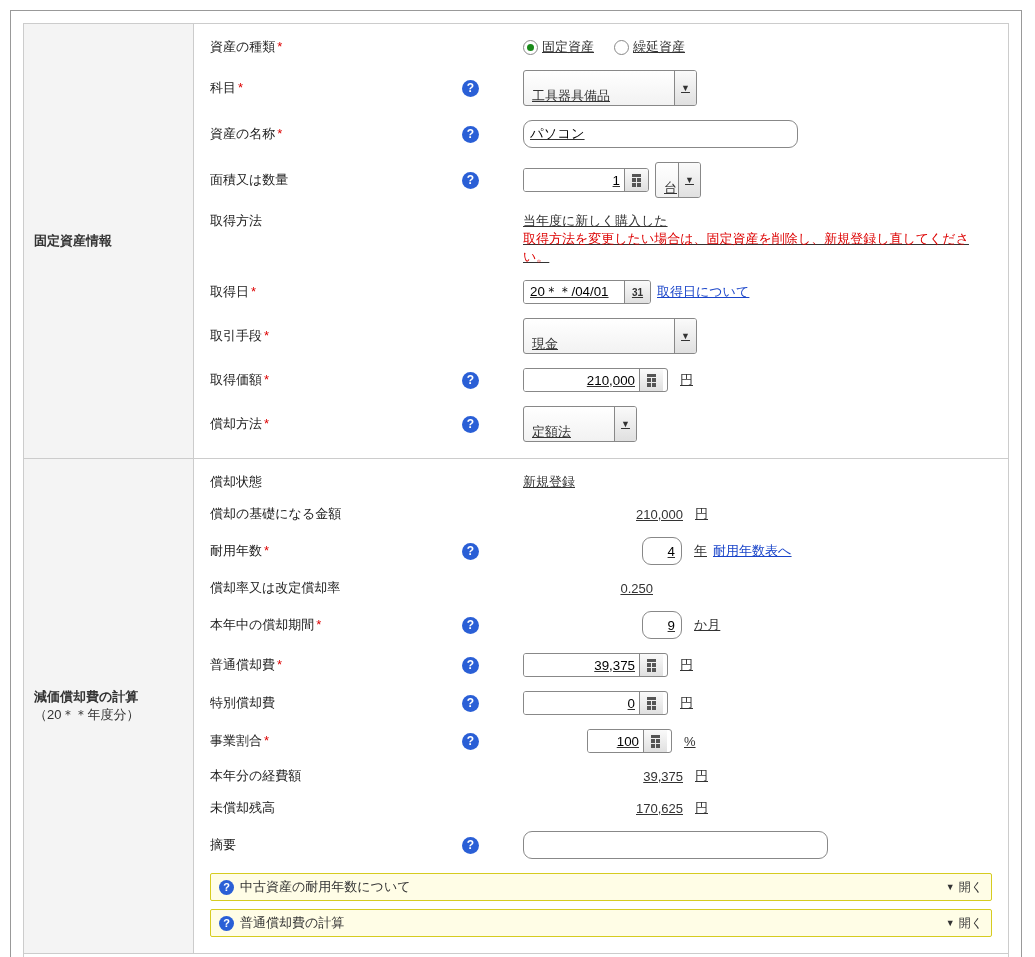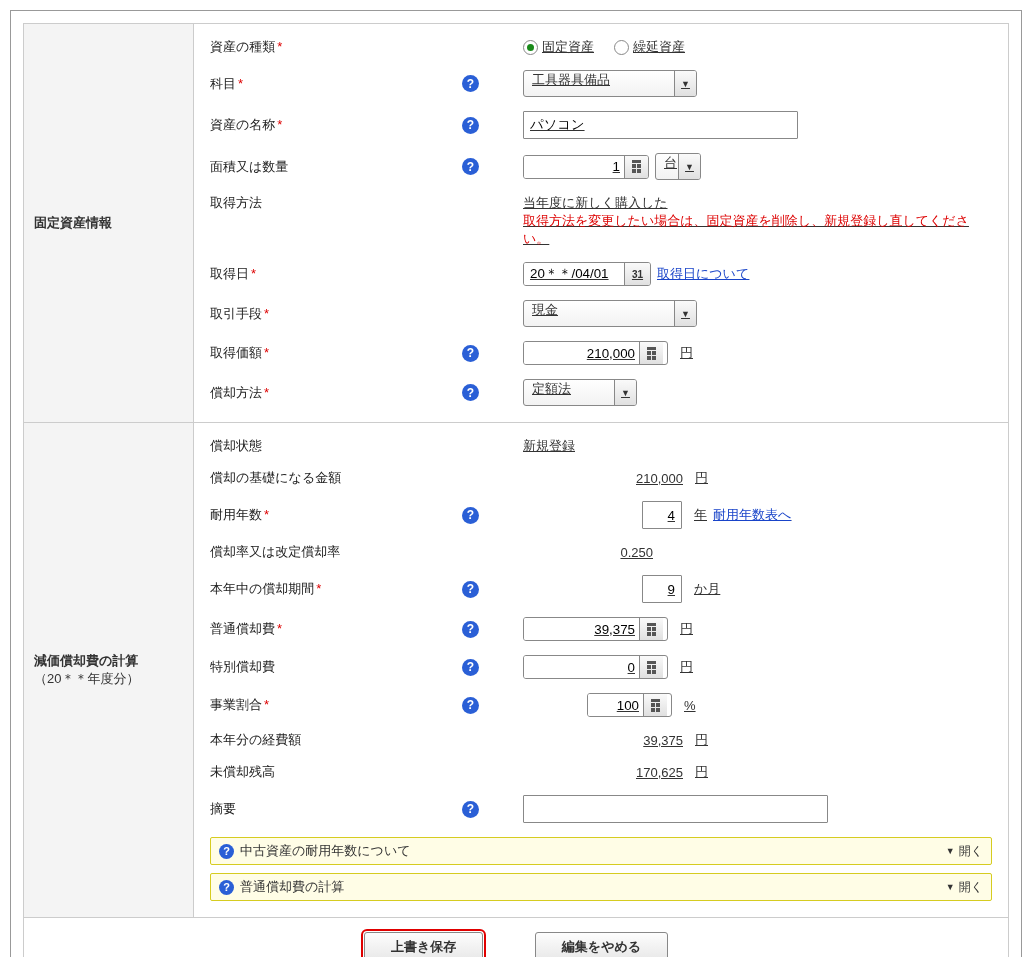--- a/index.html
+++ b/index.html
@@ -87,41 +87,41 @@
     width: 15px; height: 15px; border-radius: 50%;
     border: 1px solid #888; margin-right: 4px;
     display: inline-flex; align-items: center; justify-content: center;
     background: #fff;
   }
   .radio-circle.checked::after {
     content: ""; width: 7px; height: 7px; border-radius: 50%;
     background: #1a8a1a;
   }
   .select {
-    display: inline-flex; align-items: flex-start;
+    display: inline-flex; align-items: flex-end;
     border: 1px solid #888; border-radius: 3px;
     background: linear-gradient(#fff, #f2f2f2);
-    height: 27px;
+    height: 36px;
     overflow: hidden;
   }
   .select .sel-text {
     padding: 0 8px;
     min-width: 0;
   }
   .select .sel-btn {
     width: 22px; height: 100%;
     border-left: 1px solid #888;
     background: linear-gradient(#fafafa, #e0e0e0);
     display: flex; align-items: center; justify-content: center;
   }
   .sel-sm .sel-text { width: 90px; }
   .sel-wd .sel-text { width: 150px; }
   .chev { font-size: 9px; color: #333; }
   .txt-input {
-    border: 1px solid #888; border-radius: 1px;
+    border: 1px solid #888; border-radius: 9px;
     height: 24px; padding: 13px 6px;
     background: #fff;
   }
   .txt-wide { width: 275px; }
   .num-group {
     display: inline-flex; align-items: stretch;
     border: 1px solid #888; border-radius: 3px;
     height: 24px; overflow: hidden;
     background: #fff;
   }

